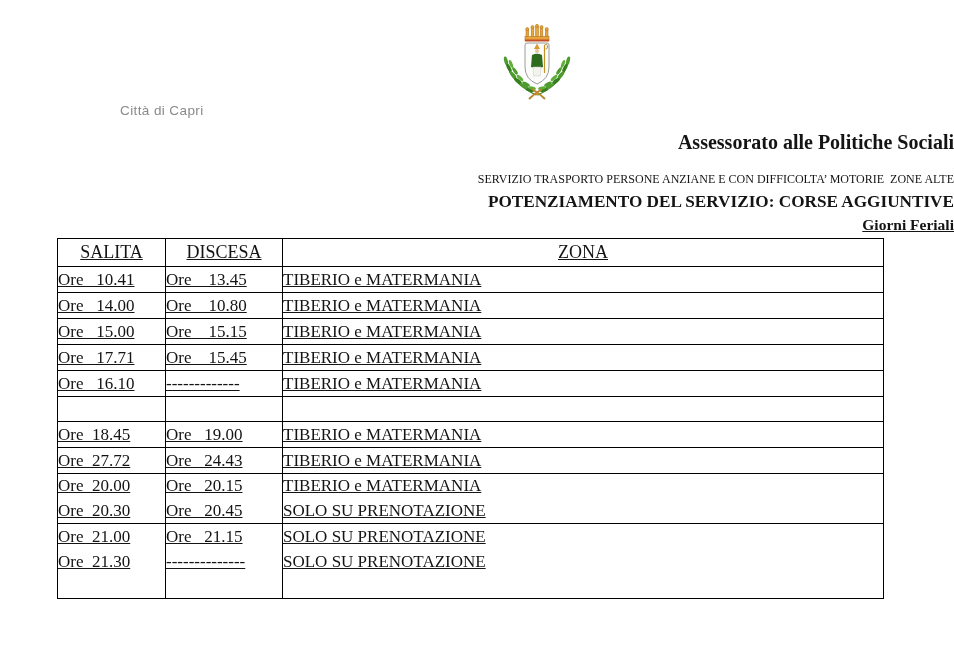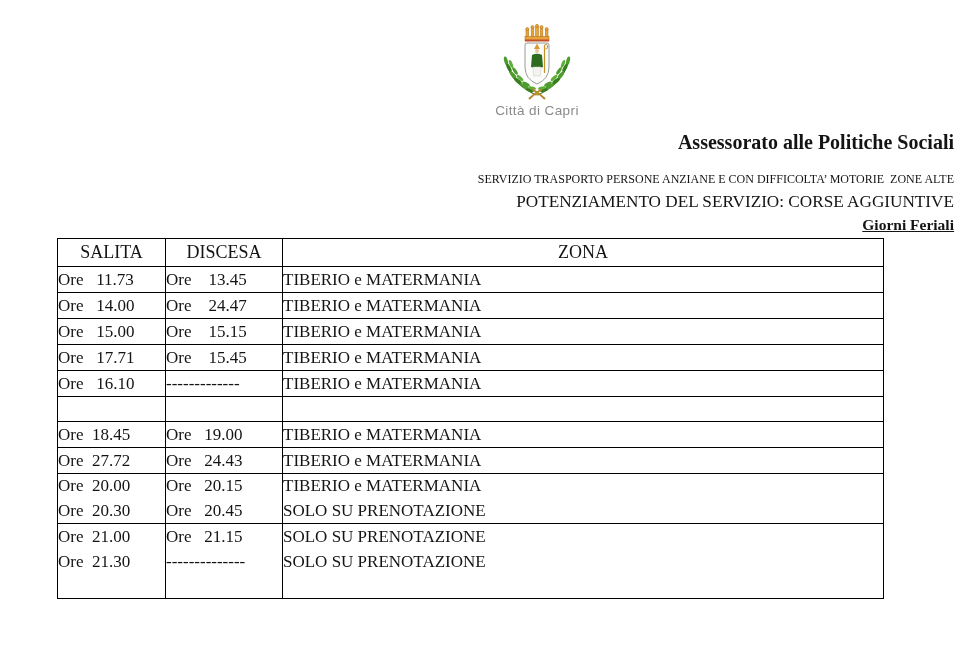--- a/index.html
+++ b/index.html
@@ -8,43 +8,43 @@
     width:954px;height:662px;
     background:#ffffff;
     overflow:hidden;
     font-family:"Liberation Serif","DejaVu Serif",serif;
     color:#141414;
   }
   
   .crest{position:absolute;left:492px;top:20px;width:90px;height:85px;}
   .logo-caption{
     position:absolute;left:120px;top:103px;width:834px;
-    text-align:center;
     font-family:"Liberation Sans","DejaVu Sans",sans-serif;
     font-size:13.5px;letter-spacing:.4px;color:#8a8a8a;
   }
   
   .titles{position:absolute;left:120px;top:130px;width:834px;text-align:right;}
   .t1{font-size:20px;font-weight:bold;line-height:24px;}
   .t2{font-size:12px;line-height:22px;white-space:pre;margin-top:14px;}
-  .t3{font-size:17.2px;font-weight:normal;line-height:22px;margin-top:1px;}
+  .t3{font-size:17.2px;font-weight:bold;line-height:22px;margin-top:1px;}
   .t4{font-size:15.5px;font-weight:bold;text-decoration:underline;line-height:22px;margin-top:1px;}
   
   table.schedule{
     position:absolute;left:57px;top:238px;
     width:826px;table-layout:fixed;
     border-collapse:collapse;
   }
   .schedule th,.schedule td{
     border:1.5px solid #000;
     padding:0;margin:0;
     vertical-align:middle;
     white-space:pre;
     font-size:17px;line-height:25px;
     font-weight:normal;
+    text-decoration:underline;
   }
   .schedule th{font-size:18px;}
   tr.hd{height:28px;}
   tr.r{height:25px;}
   tr.d2{height:49px;}
   tr.d2 td{line-height:24.5px;}
   tr.d3{height:75px;}
   tr.d3 td{vertical-align:top;line-height:25px;}
   col.c-salita{width:108px;}
   col.c-discesa{width:117px;}
@@ -133,27 +133,27 @@
         <col class="c-discesa">
         <col class="c-zona">
       </colgroup>
     <tbody>
         <tr class="hd">
       <th>SALITA</th>
       <th>DISCESA</th>
       <th>ZONA</th>
     </tr>
     <tr class="r">
-      <td>Ore   11.73</td>
+      <td>Ore   10.41</td>
       <td>Ore    13.45</td>
       <td>TIBERIO e MATERMANIA</td>
     </tr>
     <tr class="r">
       <td>Ore   14.00</td>
-      <td>Ore    24.47</td>
+      <td>Ore    10.80</td>
       <td>TIBERIO e MATERMANIA</td>
     </tr>
     <tr class="r">
       <td>Ore   15.00</td>
       <td>Ore    15.15</td>
       <td>TIBERIO e MATERMANIA</td>
     </tr>
     <tr class="r">
       <td>Ore   17.71</td>
       <td>Ore    15.45</td>

